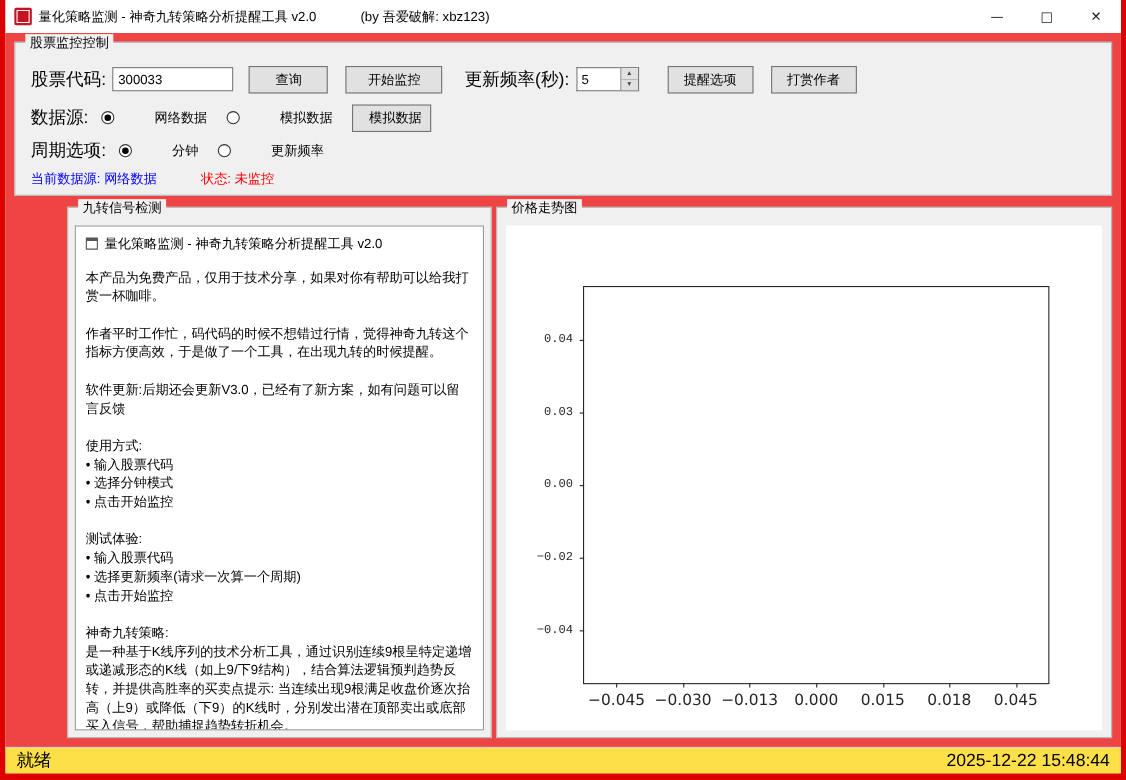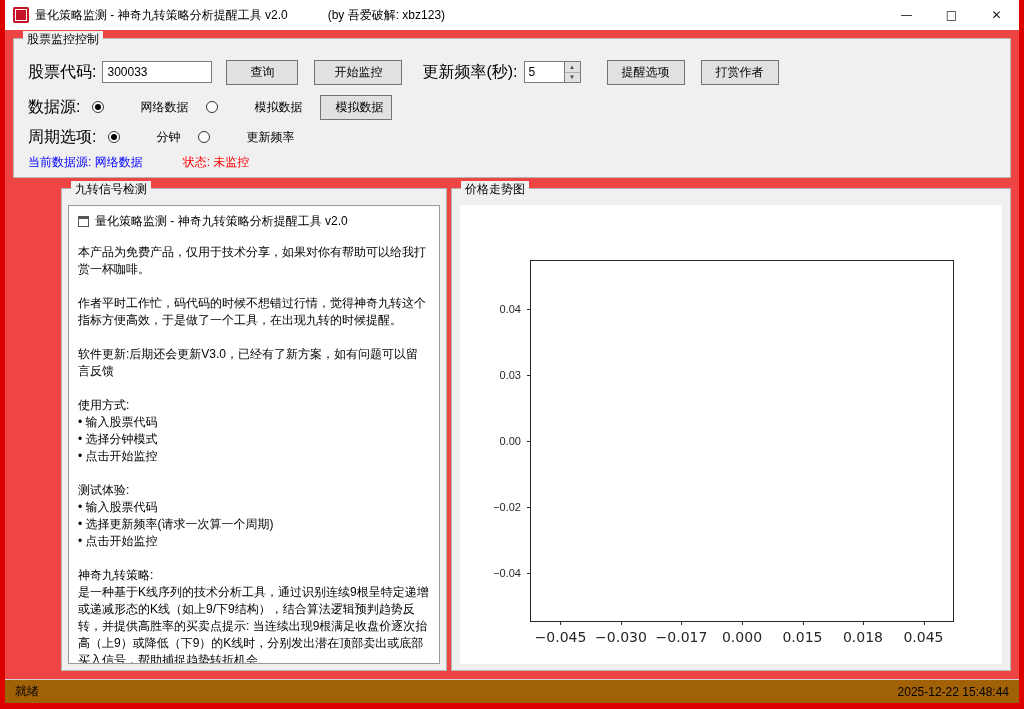--- a/index.html
+++ b/index.html
@@ -64,27 +64,27 @@
 
   .figure { position:absolute; left:8px; right:8px; top:16px; bottom:6px; background:#fff; }
   .axes { position:absolute; left:70px; top:55px; right:48px; bottom:42px; border:1px solid #262626; background:#fff; }
   .xticks { position:absolute; left:7%; right:7%; top:100%; height:24px; }
   .xticks span { position:absolute; top:8px; transform:translateX(-50%); font-family:"DejaVu Sans", sans-serif; font-size:14px; color:#262626; white-space:nowrap; }
   .xticks span::before { content:""; position:absolute; left:50%; top:-8px; width:1px; height:4px; background:#262626; }
   .xticks span:nth-child(1){left:0%} .xticks span:nth-child(2){left:16.6667%} .xticks span:nth-child(3){left:33.3333%}
   .xticks span:nth-child(4){left:50%} .xticks span:nth-child(5){left:66.6667%} .xticks span:nth-child(6){left:83.3333%}
   .xticks span:nth-child(7){left:100%}
   .yticks { position:absolute; top:13.3%; bottom:13.3%; right:100%; width:64px; }
-  .yticks span { position:absolute; right:10px; transform:translateY(-50%); font-family:Liberation Sans, sans-serif; font-size:11px; color:#262626; white-space:nowrap; }
+  .yticks span { position:absolute; right:10px; transform:translateY(-50%); font-family:Liberation Mono, monospace; font-size:11px; color:#262626; white-space:nowrap; }
   .yticks span::after { content:""; position:absolute; right:-10px; top:50%; width:4px; height:1px; background:#262626; }
   .yticks span:nth-child(1){top:0%} .yticks span:nth-child(2){top:25%} .yticks span:nth-child(3){top:50%}
   .yticks span:nth-child(4){top:75%} .yticks span:nth-child(5){top:100%}
 
-  .statusbar { flex:0 0 24px; height:24px; background:#a16207; border-top:1px solid #d4d4d4; display:flex;
-               align-items:center; justify-content:space-between; padding:0 10px; font-size:12px; }
+  .statusbar { flex:0 0 24px; height:24px; background:#fde047; border-top:1px solid #d4d4d4; display:flex;
+               align-items:center; justify-content:space-between; padding:0 10px; font-size:16px; }
 </style>
 </head>
 <body>
 
 <div class="window">
 
   <div class="titlebar">
     <span class="app-icon"></span>
     <span class="tb-title">量化策略监测 - 神奇九转策略分析提醒工具 v2.0</span>
     <span class="tb-subtitle">(by 吾爱破解: xbz123)</span>
@@ -182,21 +182,21 @@
         </div>
       </div>
 
       <div class="group chart-group">
         <span class="group-title">价格走势图</span>
         <div class="figure">
           <div class="axes">
             <div class="xticks">
               <span>−0.045</span>
               <span>−0.030</span>
-              <span>−0.017</span>
+              <span>−0.013</span>
               <span>0.000</span>
               <span>0.015</span>
               <span>0.018</span>
               <span>0.045</span>
             </div>
             <div class="yticks">
               <span>0.04</span>
               <span>0.03</span>
               <span>0.00</span>
               <span>−0.02</span>

